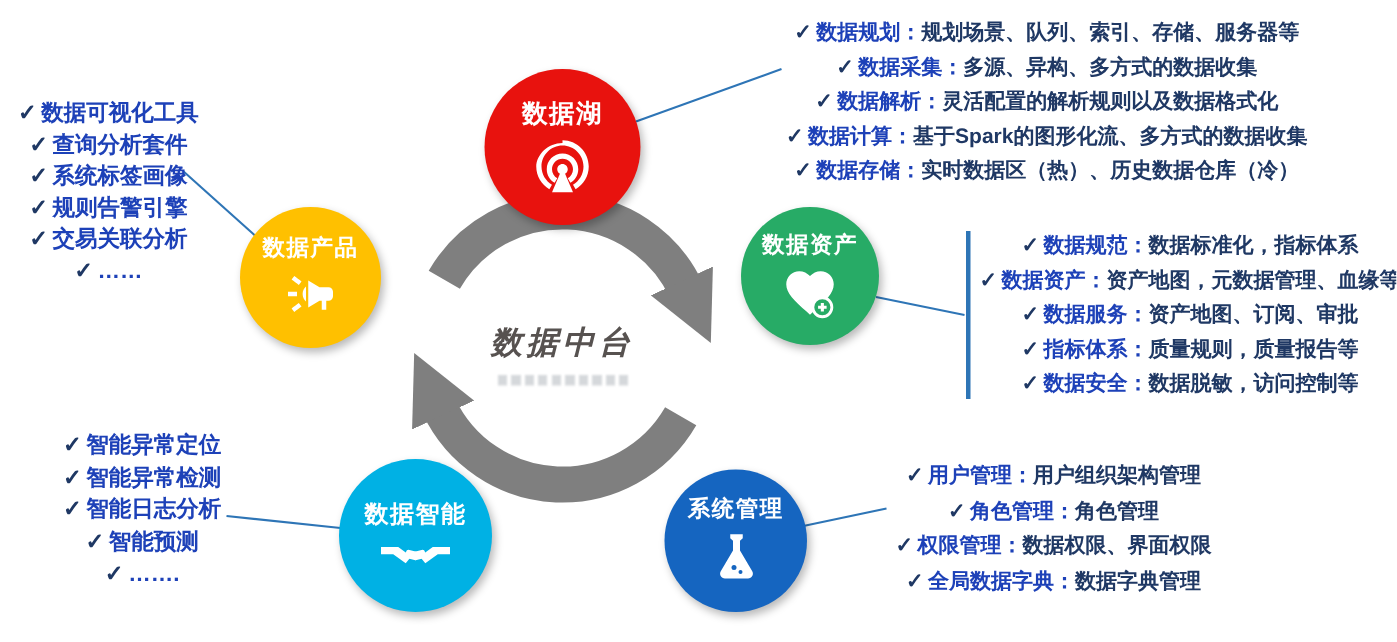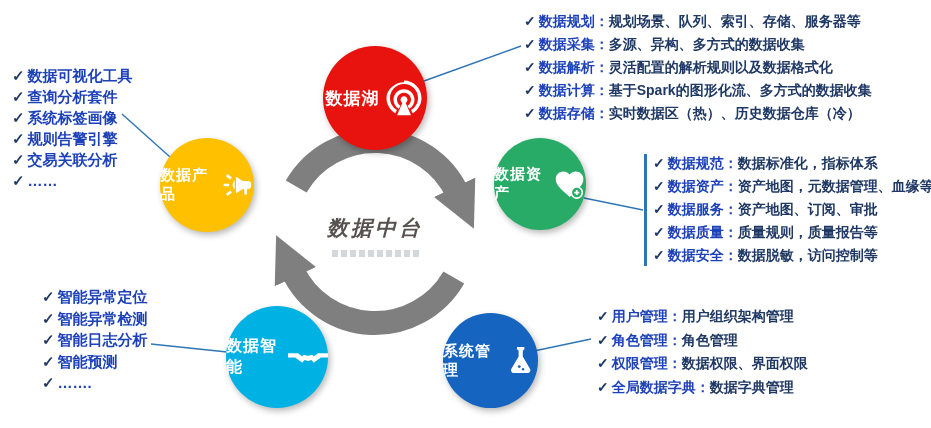--- a/index.html
+++ b/index.html
@@ -7,21 +7,21 @@
     position:relative; width:931px; height:428px; background:#fff;
     font-family:"Liberation Sans", sans-serif; overflow:hidden;
   }
   
   .overlay { position:absolute; left:0; top:0; z-index:1; }
   .ring { fill:none; stroke:var(--ring); stroke-width:24; }
   .connector { stroke:var(--connector); stroke-width:1.4; }
   
   .node {
     position:absolute; border-radius:50%; z-index:2;
-    display:flex; flex-direction:row; align-items:center; justify-content:center;
+    display:flex; flex-direction:column; align-items:center; justify-content:center;
     gap:3px; box-shadow:2px 3px 6px rgba(0,0,0,.28);font-family:Liberation Mono, monospace;
   }
   .node .nlabel { color:#fff; font-weight:bold; letter-spacing:1px; }
   #node-lake        { left:323px; top:46px;  width:104px; height:104px; background:var(--lake); }
   #node-lake .nlabel { font-size:17px; }
   #node-products    { left:160px; top:138px; width:94px;  height:94px;  background:var(--products); }
   #node-products .nlabel { font-size:15px; }
   #node-assets      { left:494px; top:138px; width:92px;  height:92px;  background:var(--assets); }
   #node-assets .nlabel { font-size:15px; }
   #node-intelligence{ left:226px; top:306px; width:102px; height:102px; background:var(--intelligence); }
@@ -34,21 +34,21 @@
     text-align:center; font-size:21px; font-weight:bold;
     color:var(--center-text); letter-spacing:3px;font-style:italic;
   }
   #watermark {
     position:absolute; left:332px; top:250px; width:88px; height:7px; z-index:1;
     opacity:.4; filter:blur(.6px);
     background:repeating-linear-gradient(90deg,#99a0a8 0 6px, transparent 6px 9px);
   }
   
   .list { position:absolute; z-index:3; list-style:none; margin:0; padding:0; font-weight:bold; }
-  .list li { white-space:nowrap; }
+  .list li { white-space:nowrap;text-align:center; }
   .chk  { color:var(--check); margin-right:3px; }
   .txt  { color:var(--label-blue); }
   .lbl  { color:var(--label-blue); }
   .desc { color:var(--desc-blue); }
   #list-products     { left:12px;  top:37px;  font-size:15px; line-height:21px;margin-top:28px; }
   #list-lake         { left:524px; top:10px;  font-size:14px; line-height:23px; }
   #list-assets       { left:653px; top:152px; font-size:14px; line-height:23px; }
   #list-system       { left:597px; top:305px; font-size:14px; line-height:23.5px; }
   #list-intelligence { left:42px;  top:286px; font-size:15px; line-height:21.5px; }
   #assets-bar {
@@ -139,21 +139,21 @@
     <li><span class="chk">✓</span><span class="lbl">数据解析：</span><span class="desc">灵活配置的解析规则以及数据格式化</span></li>
     <li><span class="chk">✓</span><span class="lbl">数据计算：</span><span class="desc">基于Spark的图形化流、多方式的数据收集</span></li>
     <li><span class="chk">✓</span><span class="lbl">数据存储：</span><span class="desc">实时数据区（热）、历史数据仓库（冷）</span></li>
   </ul>
 
   <div id="assets-bar"></div>
   <ul class="list" id="list-assets">
     <li><span class="chk">✓</span><span class="lbl">数据规范：</span><span class="desc">数据标准化，指标体系</span></li>
     <li><span class="chk">✓</span><span class="lbl">数据资产：</span><span class="desc">资产地图，元数据管理、血缘等</span></li>
     <li><span class="chk">✓</span><span class="lbl">数据服务：</span><span class="desc">资产地图、订阅、审批</span></li>
-    <li><span class="chk">✓</span><span class="lbl">数据质量：</span><span class="desc">质量规则，质量报告等</span></li>
+    <li><span class="chk">✓</span><span class="lbl">指标体系：</span><span class="desc">质量规则，质量报告等</span></li>
     <li><span class="chk">✓</span><span class="lbl">数据安全：</span><span class="desc">数据脱敏，访问控制等</span></li>
   </ul>
 
   <ul class="list" id="list-intelligence">
     <li><span class="chk">✓</span><span class="txt">智能异常定位</span></li>
     <li><span class="chk">✓</span><span class="txt">智能异常检测</span></li>
     <li><span class="chk">✓</span><span class="txt">智能日志分析</span></li>
     <li><span class="chk">✓</span><span class="txt">智能预测</span></li>
     <li><span class="chk">✓</span><span class="txt">…….</span></li>
   </ul>

